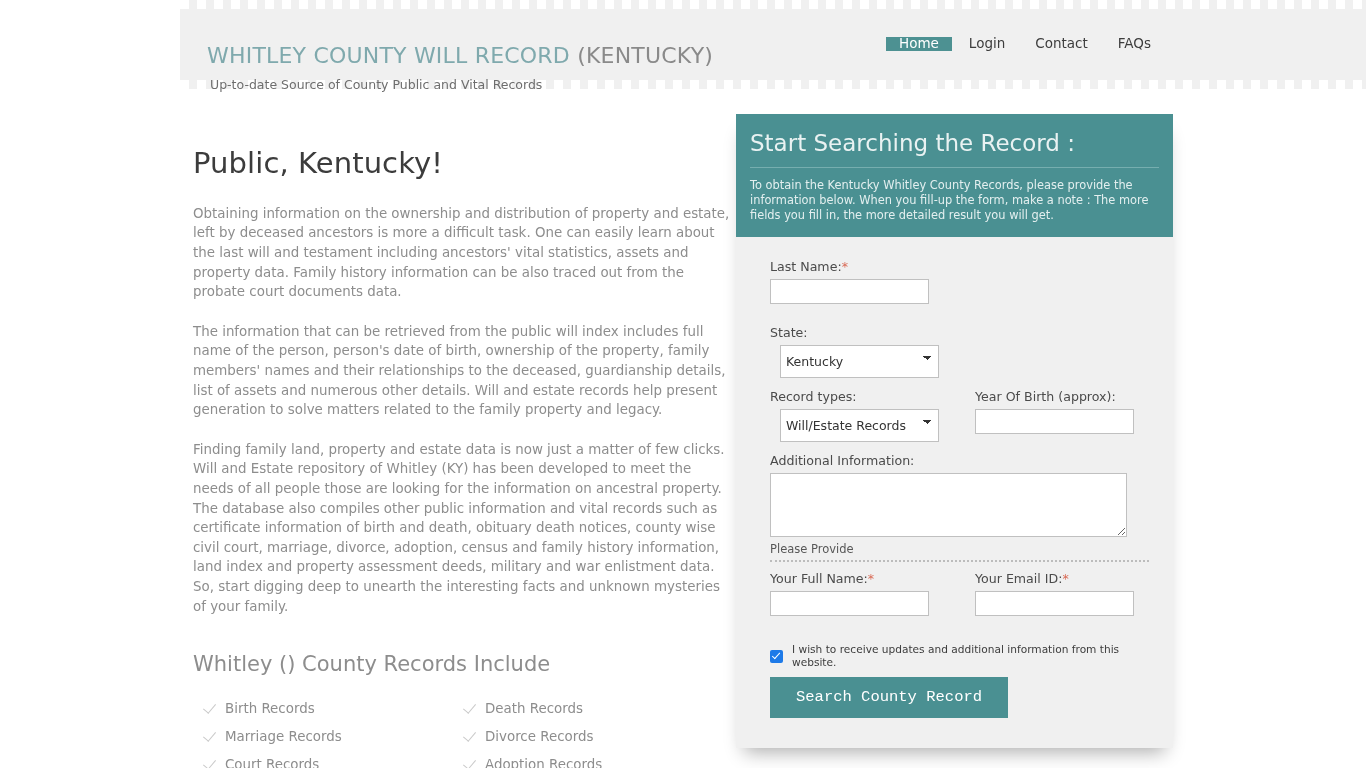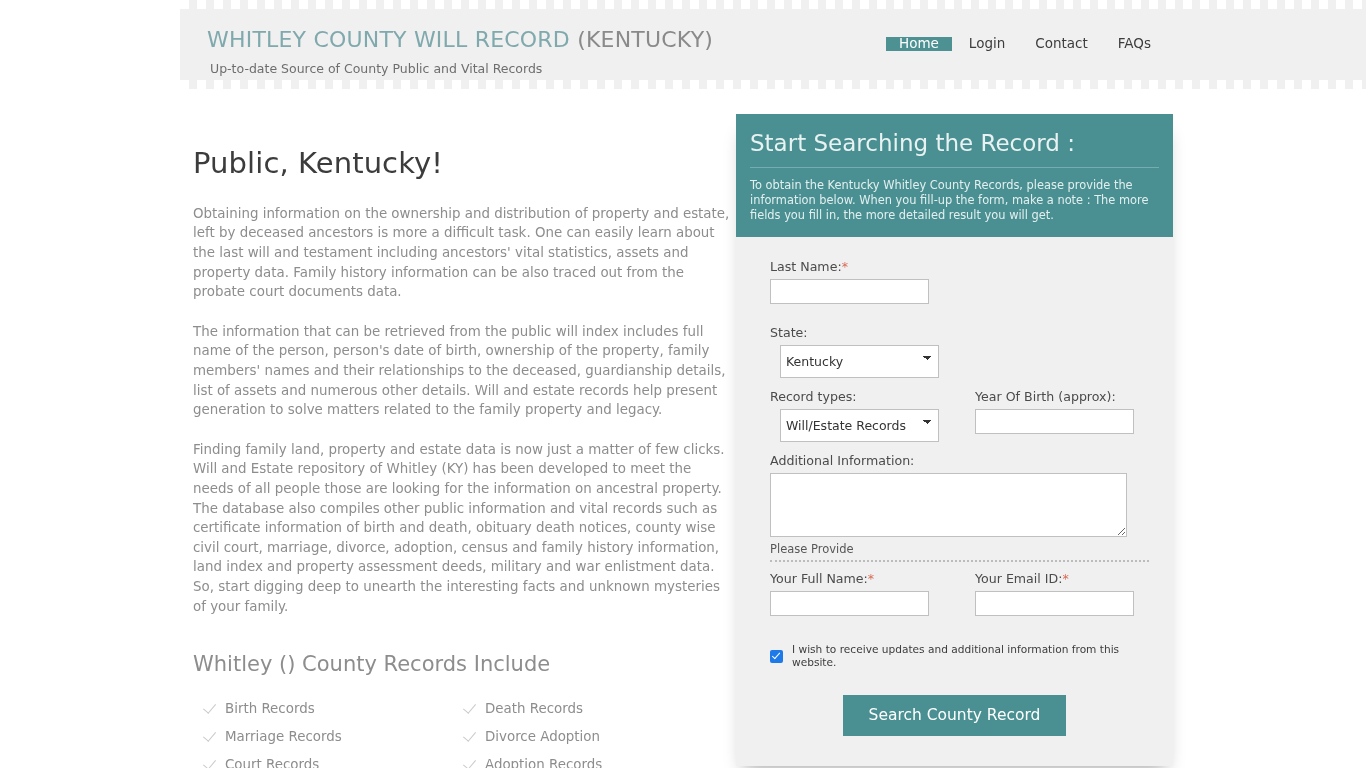--- a/index.html
+++ b/index.html
@@ -23,21 +23,21 @@
     left: 0; width: 1186px; height: 9px;
     background-image: repeating-linear-gradient(to right,
         #ffffff 0px, #ffffff 9px,
         rgba(255,255,255,0) 9px, rgba(255,255,255,0) 17px);
   }
   .perf-top { top: 0; }
   .perf-bottom { bottom: 0; }
 
   .brand-block {
     position: absolute;
-    left: 27px; top: 28px;
+    left: 27px; top: 44px;
   }
   .brand-title {
     font-size: 22px;
     font-weight: 400;
     letter-spacing: 0.2px;
     line-height: 1.1;
     white-space: nowrap;
   }
   .brand-title .t-main { color: #7fa9ad; }
   .brand-title .t-sub  { color: #8a8a8a; }
@@ -261,22 +261,23 @@
     transform: rotate(42deg);
   }
   .consent-text {
     font-size: 10.6px;
     color: #3c3c3c;
     line-height: 1.2;
   }
 
   .submit-wrap {
     display: flex;
-    justify-content: center;
-    margin-top: 26px;
+    justify-content: flex-start;
+    margin-top: 8px;
+    font-family: Liberation Mono, monospace;
   }
   .submit-btn {
     background: #4a9092;
     color: #ffffff;
     border: none;
     font-family: inherit;
     font-size: 15.5px;
     padding: 13px 26px;
     cursor: pointer;
     border-radius: 0;
@@ -322,21 +323,21 @@
     <div class="record-item">
         <span class="tick-icon"></span>
         <span>Death Records</span>
       </div>
     <div class="record-item">
         <span class="tick-icon"></span>
         <span>Marriage Records</span>
       </div>
     <div class="record-item">
         <span class="tick-icon"></span>
-        <span>Divorce Adoption</span>
+        <span>Divorce Records</span>
       </div>
     <div class="record-item">
         <span class="tick-icon"></span>
         <span>Court Records</span>
       </div>
     <div class="record-item">
         <span class="tick-icon"></span>
         <span>Adoption Records</span>
       </div>
 

